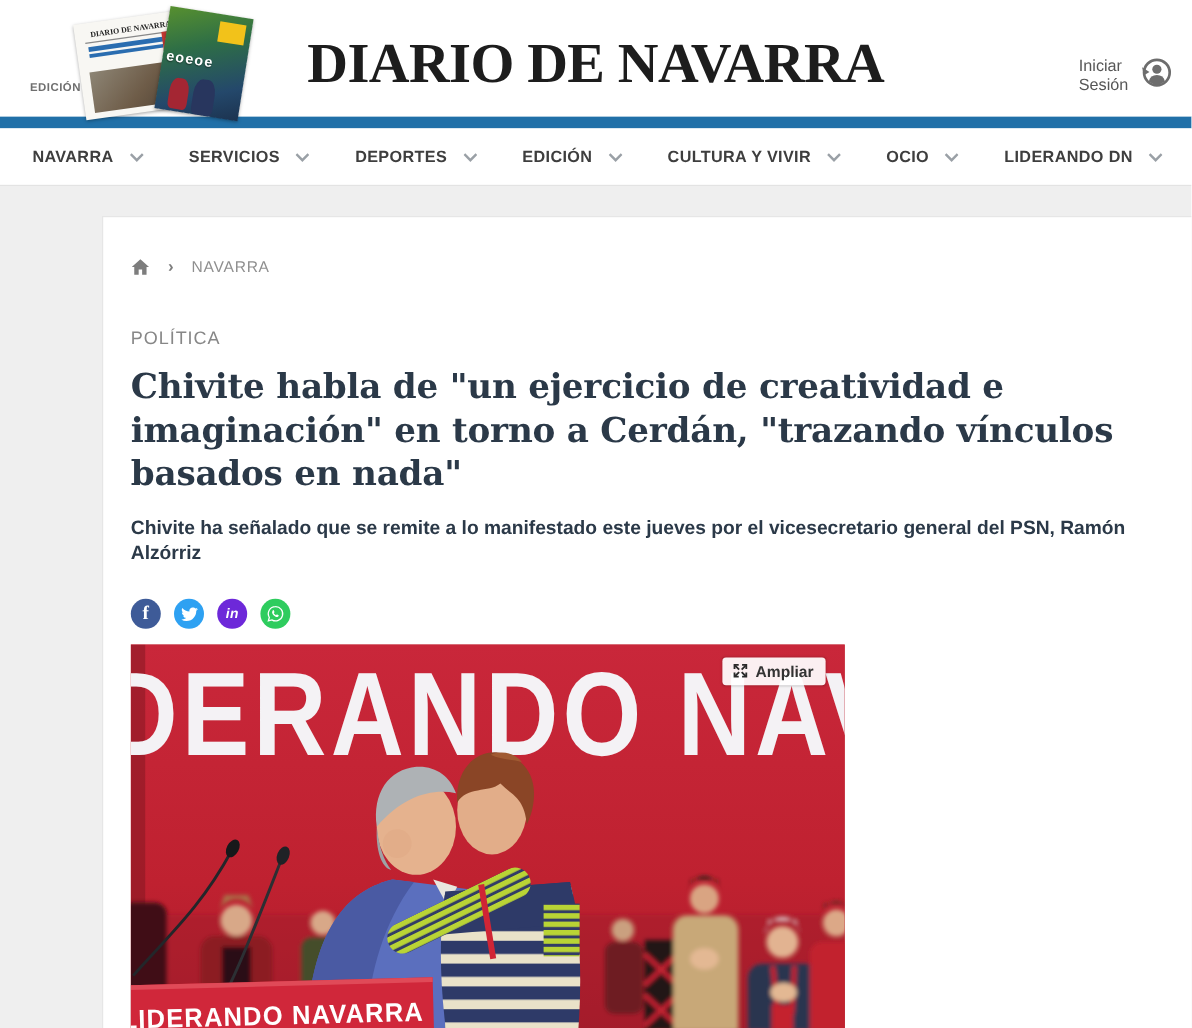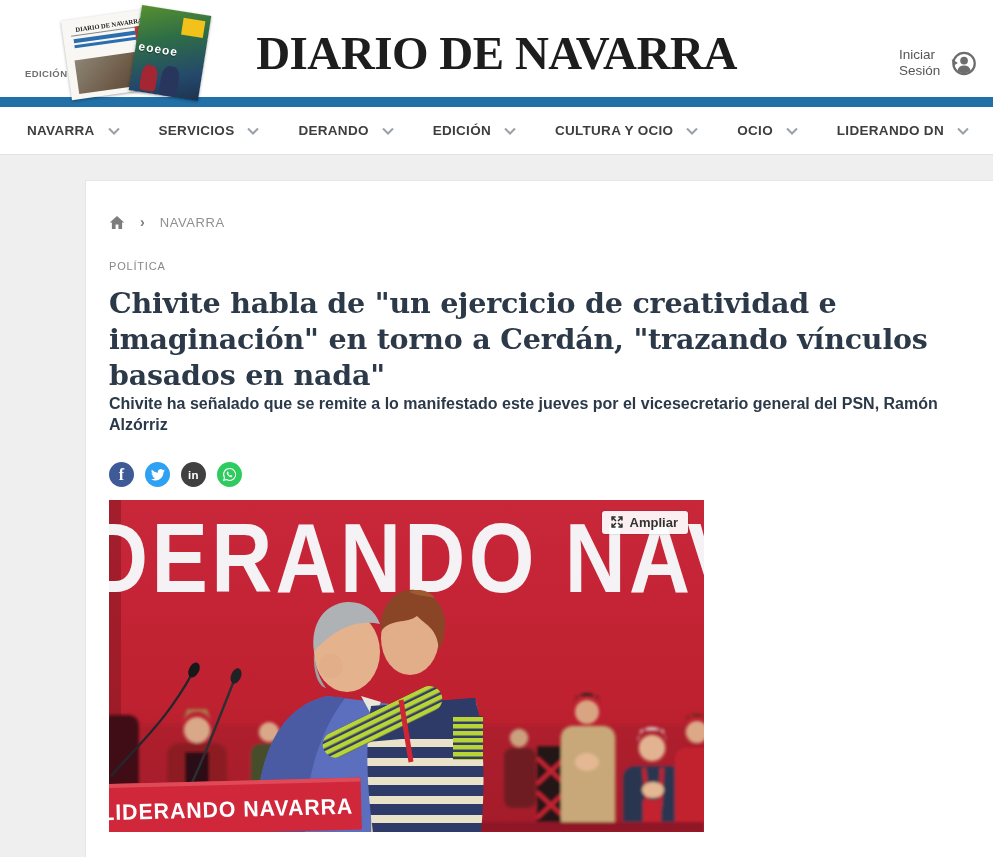--- a/index.html
+++ b/index.html
@@ -26,55 +26,55 @@
   .cover2 .mini-yellow { position:absolute; right:5px; top:6px; width:22px; height:17px; background:#f2c21a; }
   .cover2 .mini-logo { position:absolute; left:3px; top:34px; color:#fff; font-weight:bold; font-size:12px;
     letter-spacing:1px; text-shadow:0 1px 1px rgba(0,0,0,.4); }
   .cover2 .fig { position:absolute; border-radius:40% 40% 20% 20%; }
   .cover2 .fig1 { left:10px; bottom:2px; width:16px; height:26px; background:#a42633; }
   .cover2 .fig2 { left:30px; bottom:0; width:18px; height:30px; background:#28365e; }
 
   .masthead { position:absolute; left:0; right:0; top:26px; text-align:center;
     font-family:"Liberation Serif", serif; font-weight:bold; font-size:47px; color:#1d1d1d;
     letter-spacing:-.5px; }
-  .login { position:absolute; right:16px; top:47px; display:flex; align-items:center; gap:7px; cursor:pointer; }
+  .login { position:absolute; right:16px; top:47px; display:flex; gap:7px; cursor:pointer; }
   .login-text { font-size:13.5px; color:#565656; line-height:1.2; }
 
   .top-blue-bar { height:10px; background:#2170a8; }
 
   
   .nav { height:48px; background:#fff; display:flex; align-items:center;
     justify-content:space-between; padding:0 24px 0 27px; border-bottom:1px solid #e3e3e3; }
   .nav-item { display:flex; align-items:center; gap:13px; cursor:pointer; }
   .nav-label { font-size:13.5px; font-weight:bold; color:#3e3e3e; letter-spacing:.3px; }
   .chev { width:12px; height:8px; }
 
   
   .page-bg { background:#efefef; height:702px; padding-top:25px; }
   .card { margin-left:85px; height:677px; background:#fff; border-left:1px solid #e6e6e6;
     border-top:1px solid #e6e6e6; padding:33px 28px 0 23px; }
 
   .breadcrumb { display:flex; align-items:center; gap:15px; }
   .crumb-sep { font-size:14px; font-weight:bold; color:#7d7d7d; }
   .crumb-section { font-size:13px; color:#8f8f8f; letter-spacing:.6px; cursor:pointer; }
 
-  .kicker { margin-top:30px; font-size:11px; color:#878787; letter-spacing:.8px; }
+  .kicker { margin-top:44px; font-size:15px; color:#878787; letter-spacing:.8px; }
 
   .headline { margin-top:14px; max-width:845px; font-family:"DejaVu Serif", serif;
     font-weight:bold; font-size:28.5px; line-height:1.26; color:#2b3948; letter-spacing:-.2px; }
 
-  .subheadline { max-width:880px; font-size:16px; font-weight:bold;
+  .subheadline { margin-top:18px; max-width:880px; font-size:16px; font-weight:bold;
     color:#2b3948; line-height:1.3; }
 
   .share-row { margin-top:27px; display:flex; gap:11px; }
   .share-btn { width:25px; height:25px; border-radius:50%; display:flex; align-items:center;
     justify-content:center; cursor:pointer; color:#fff; }
   .share-fb { background:#3e5b98; font-family:"Liberation Serif", serif; font-weight:bold; font-size:16px; }
   .share-tw { background:#2ea1f2; }
-  .share-li { background:#404040; font-weight:bold; font-size:11.5px; letter-spacing:.3px; }
+  .share-li { background:#6d28d9; font-weight:bold; font-size:11.5px; letter-spacing:.3px;font-style:italic; }
   .share-wa { background:#2ecc5e; }
 
   
   .figure { position:relative; margin-top:13px; width:595px; height:332px; overflow:hidden; background:#c02331; }
   .ampliar-btn { position:absolute; top:11px; right:16px; display:flex; align-items:flex-start; gap:6px;
     background:rgba(255,255,255,.93); border-radius:3px; padding:4px 10px 4px 8px; cursor:pointer;
     box-shadow:0 0 2px rgba(0,0,0,.25); }
   .ampliar-label { font-size:13px; font-weight:bold; color:#333; }
 </style>
 </head>
@@ -123,33 +123,33 @@
         <polyline points="1,1.5 6,6.5 11,1.5" fill="none" stroke="#9aa0a6" stroke-width="2"></polyline>
       </svg>
   </div>
   <div class="nav-item">
     <span class="nav-label">SERVICIOS</span>
     <svg class="chev" viewBox="0 0 12 8">
         <polyline points="1,1.5 6,6.5 11,1.5" fill="none" stroke="#9aa0a6" stroke-width="2"></polyline>
       </svg>
   </div>
   <div class="nav-item">
-    <span class="nav-label">DERANDO</span>
+    <span class="nav-label">DEPORTES</span>
     <svg class="chev" viewBox="0 0 12 8">
         <polyline points="1,1.5 6,6.5 11,1.5" fill="none" stroke="#9aa0a6" stroke-width="2"></polyline>
       </svg>
   </div>
   <div class="nav-item">
     <span class="nav-label">EDICIÓN</span>
     <svg class="chev" viewBox="0 0 12 8">
         <polyline points="1,1.5 6,6.5 11,1.5" fill="none" stroke="#9aa0a6" stroke-width="2"></polyline>
       </svg>
   </div>
   <div class="nav-item">
-    <span class="nav-label">CULTURA Y OCIO</span>
+    <span class="nav-label">CULTURA Y VIVIR</span>
     <svg class="chev" viewBox="0 0 12 8">
         <polyline points="1,1.5 6,6.5 11,1.5" fill="none" stroke="#9aa0a6" stroke-width="2"></polyline>
       </svg>
   </div>
   <div class="nav-item">
     <span class="nav-label">OCIO</span>
     <svg class="chev" viewBox="0 0 12 8">
         <polyline points="1,1.5 6,6.5 11,1.5" fill="none" stroke="#9aa0a6" stroke-width="2"></polyline>
       </svg>
   </div>

